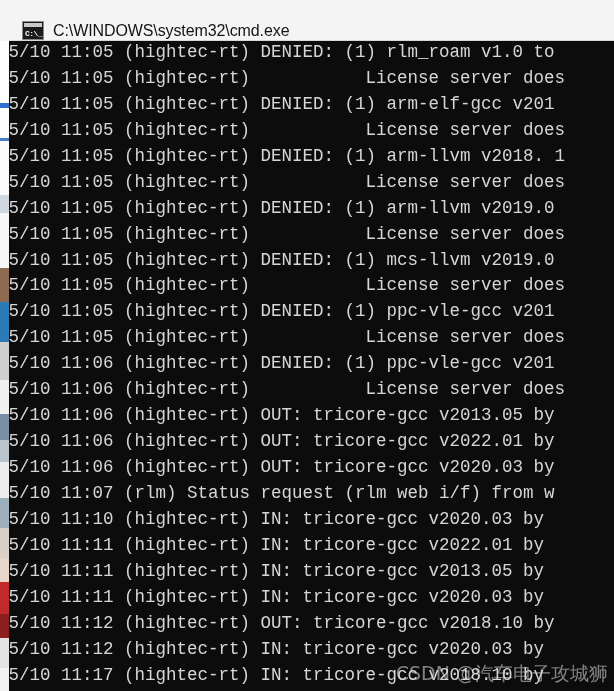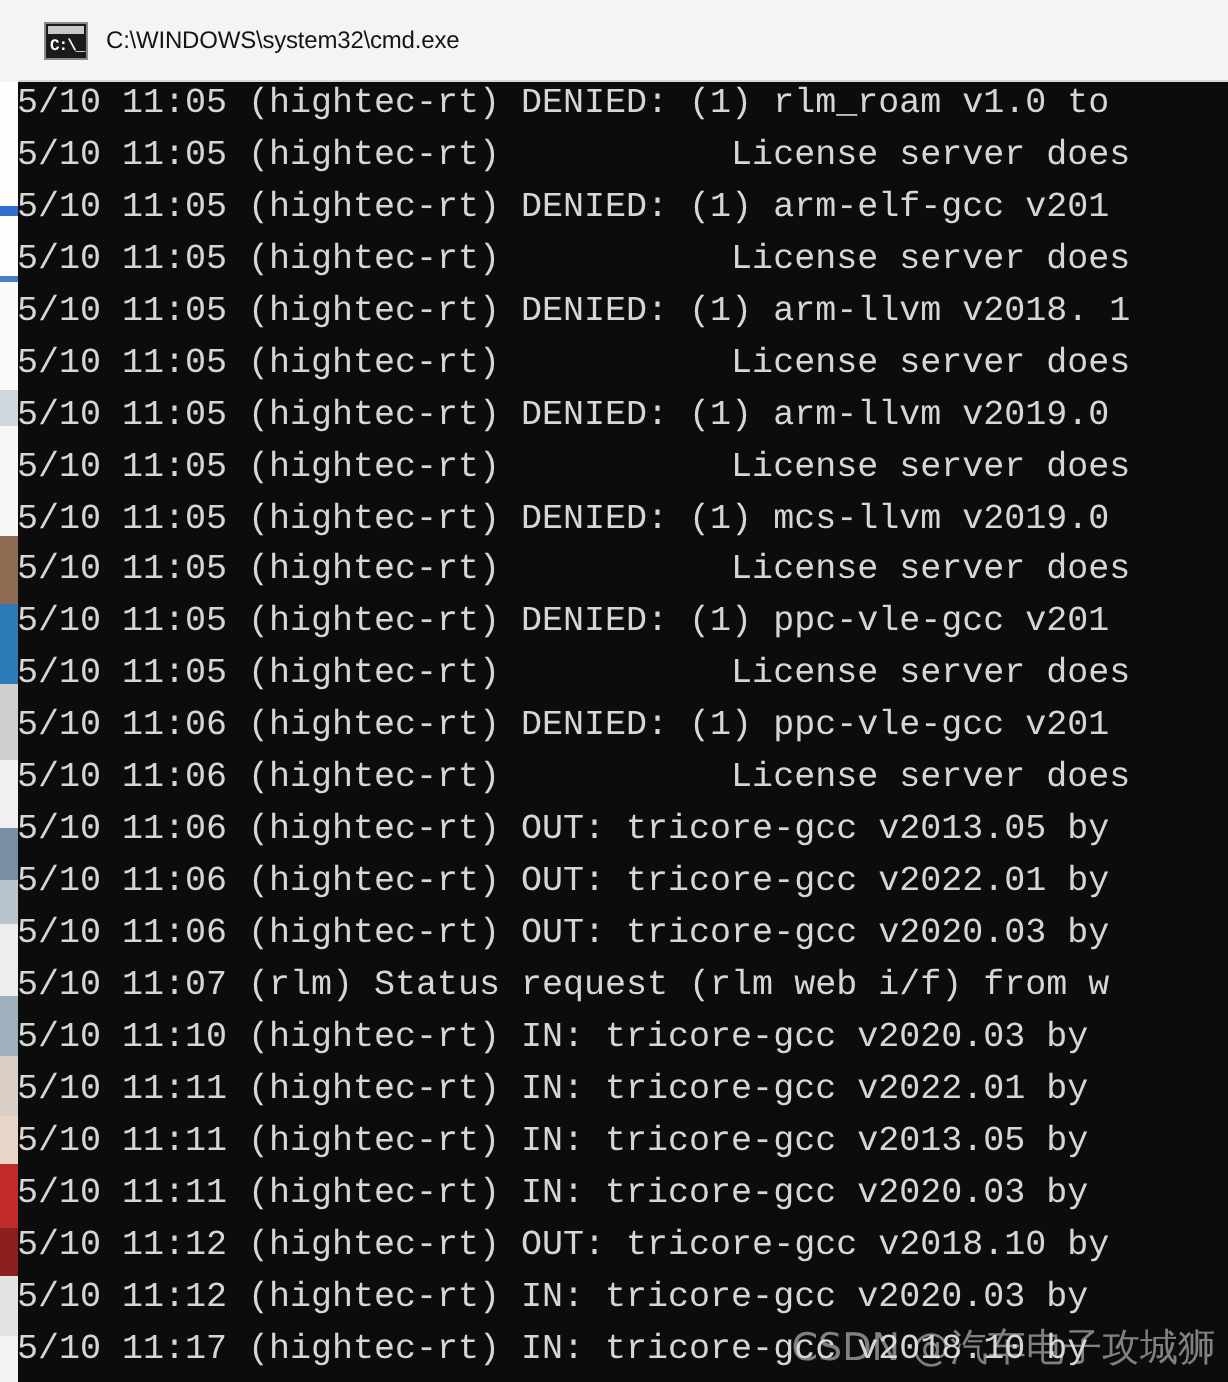--- a/index.html
+++ b/index.html
@@ -44,21 +44,21 @@
   
   #title-bar {
     position: absolute;
     left: 9px;
     top: 0;
     width: 605px;
     height: 41px;
     background: #f4f4f4;
     border-bottom: 1px solid #d8d8d8;
     display: flex;
-    align-items: center;
+    align-items: flex-end;
     box-sizing: border-box;
   }
   #title-bar::before {
     content: "";
     position: absolute;
     left: 0; top: 0; right: 0;
     height: 9px;
     background: #f4f4f4;
   }
   #cmd-icon {
@@ -84,21 +84,21 @@
     font-family: "Liberation Mono", "DejaVu Sans Mono", monospace;
     font-size: 8px;
     line-height: 9px;
     color: #ffffff;
     letter-spacing: -0.5px;
     font-weight: bold;
   }
   #title-text {
     margin-left: 9px;
     font-family: "Liberation Sans", sans-serif;
-    font-size: 12px;
+    font-size: 16px;
     color: #141414;
     white-space: nowrap;
     letter-spacing: -0.1px;
   }
 
   
   #console-body {
     position: absolute;
     left: 9px;
     top: 41px;

